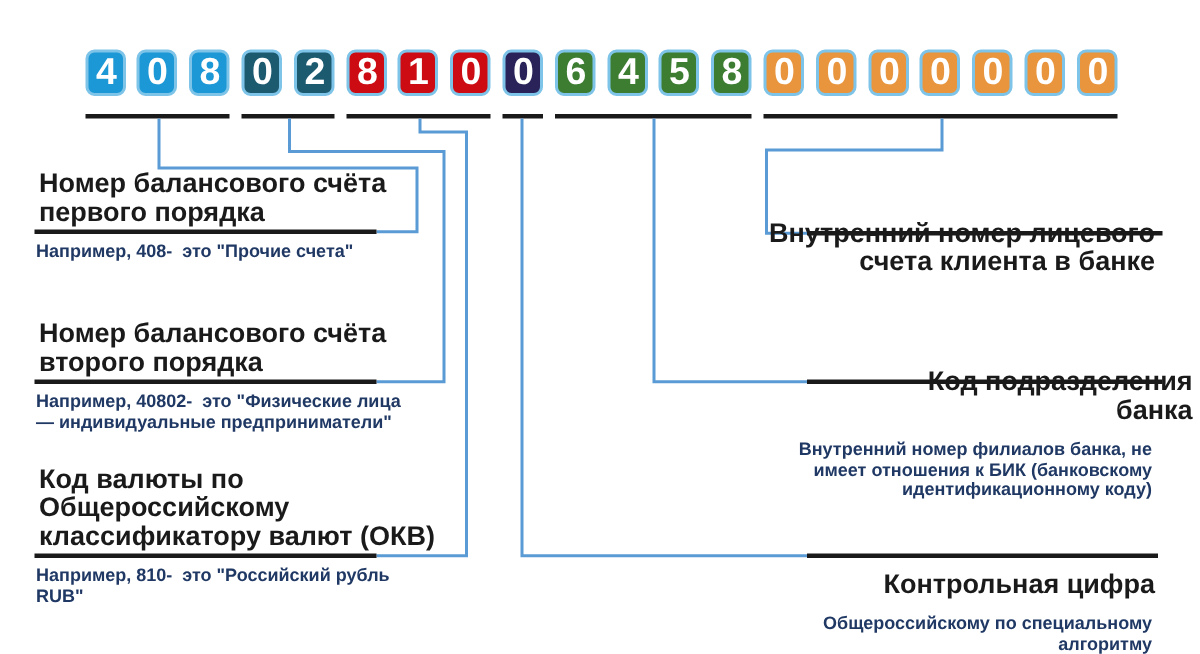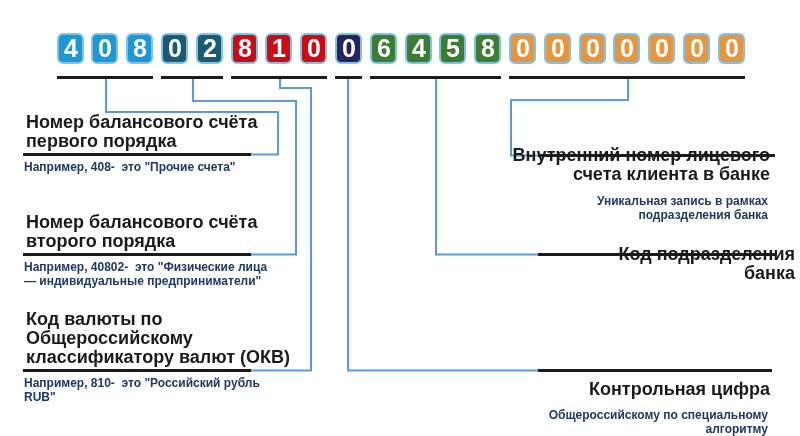--- a/index.html
+++ b/index.html
@@ -84,25 +84,26 @@
   <div class="title" style="left:26px;top:310px;width:270px">Код валюты по
 Общероссийскому
 классификатору валют (ОКВ)</div>
   <div class="label-underline" style="left:23px;top:369px;width:228px"></div>
   <div class="caption" style="left:24px;top:377px;width:270px">Например, 810-  это "Российский рубль
 RUB"</div>
 
   <div class="title right" style="left:455px;top:114px;width:315px">Внутренний номер лицевого
 счета клиента в банке</div>
   <div class="label-underline" style="left:538px;top:154px;width:237px"></div>
-  <div class="caption right" style="left:455px;top:163px;width:313px">Уникальная запись в рамках
-подразделения банка</div>
 
   <div class="title right" style="left:480px;top:213px;width:315px">Код подразделения
 банка</div>
   <div class="label-underline" style="left:538px;top:253px;width:237px"></div>
+  <div class="caption right" style="left:455px;top:261px;width:313px">Внутренний номер филиалов банка, не
+имеет отношения к БИК (банковскому
+идентификационному коду)</div>
 
   <div class="title right" style="left:455px;top:348px;width:315px">Контрольная цифра</div>
   <div class="label-underline" style="left:538px;top:369px;width:234px"></div>
   <div class="caption right" style="left:455px;top:377px;width:313px">Общероссийскому по специальному
 алгоритму</div>
 
 </div>
 
 </body></html>

